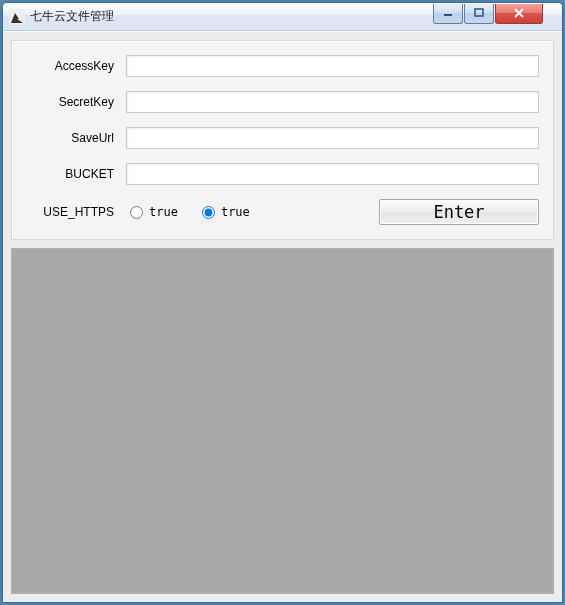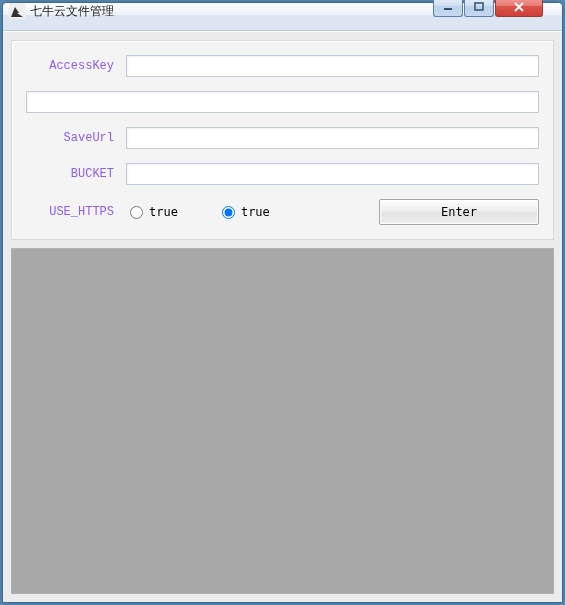--- a/index.html
+++ b/index.html
@@ -24,20 +24,21 @@
     border-radius: 5px 5px 0 0;
     box-shadow: 0 0 6px rgba(0,0,0,0.3);
     display: flex;
     flex-direction: column;
   }
   .titlebar {
     height: 28px;
     background: linear-gradient(to bottom, #fdfdfe 0%, #ebf0f7 45%, #dde6f2 46%, #dce5f2 100%);
     border-bottom: 1px solid #b8c9df;
     display: flex;
+    align-items: center;
     padding: 0 17px 0 6px;
     border-radius: 4px 4px 0 0;
   }
   .title-icon {
     width: 16px;
     height: 16px;
     margin-right: 5px;
     display: flex;
     align-items: center;
     justify-content: center;
@@ -88,56 +89,56 @@
   .form-row {
     display: flex;
     align-items: center;
     margin-bottom: 14px;
   }
   .form-row:last-child { margin-bottom: 4px; align-items: center; }
   .label {
     width: 100px;
     text-align: right;
     padding-right: 12px;
-    color: #8b5cf6;
-    font-family: Liberation Mono, monospace;
+    color: #000000;
+    font-family: Liberation Sans, sans-serif;
   }
   .text-input {
     flex: 1;
     height: 22px;
     border: 1px solid #c3cbd4;
     background: #fff;
     box-shadow: inset 1px 1px 2px rgba(0,0,0,0.06);
     padding: 0 4px;
     font-family: inherit;
     font-size: 12px;
   }
   .radio-group {
     display: flex;
     align-items: center;
-    gap: 44px;
+    gap: 24px;
     margin-left: 4px;
   }
   .radio-item {
     display: flex;
     align-items: center;
     gap: 6px;
     cursor: pointer;
     font-family: "SimSun", monospace;
   }
   .radio-item input { margin:0; }
   .enter-btn {
     width: 160px;
     height: 26px;
     margin-left: auto;
     border: 1px solid #a6a6a6;
     background: linear-gradient(to bottom, #fdfdfd 0%, #ececec 49%, #e3e3e3 50%, #efefef 100%);
     box-shadow: inset 0 0 0 1px #fff;
     font-family: "SimSun", monospace;
-    font-size: 12px;
+    font-size: 17px;
     cursor: pointer;
     border-radius: 2px;
   }
   .content-area {
     flex: 1;
     margin-top: 8px;
     border: 1px solid #b0b0b0;
     background: #a8a8a8;
   }
 </style>
@@ -173,20 +174,21 @@
   </div>
   <div class="client">
     <div class="panel">
 
       <div class="form-row">
         <div class="label">AccessKey</div>
         <input class="text-input" type="text" value="" style="">
       </div>
 
       <div class="form-row">
+        <div class="label">SecretKey</div>
         <input class="text-input" type="text" value="" style="">
       </div>
 
       <div class="form-row">
         <div class="label">SaveUrl</div>
         <input class="text-input" type="text" value="" style="">
       </div>
 
       <div class="form-row">
         <div class="label">BUCKET</div>

